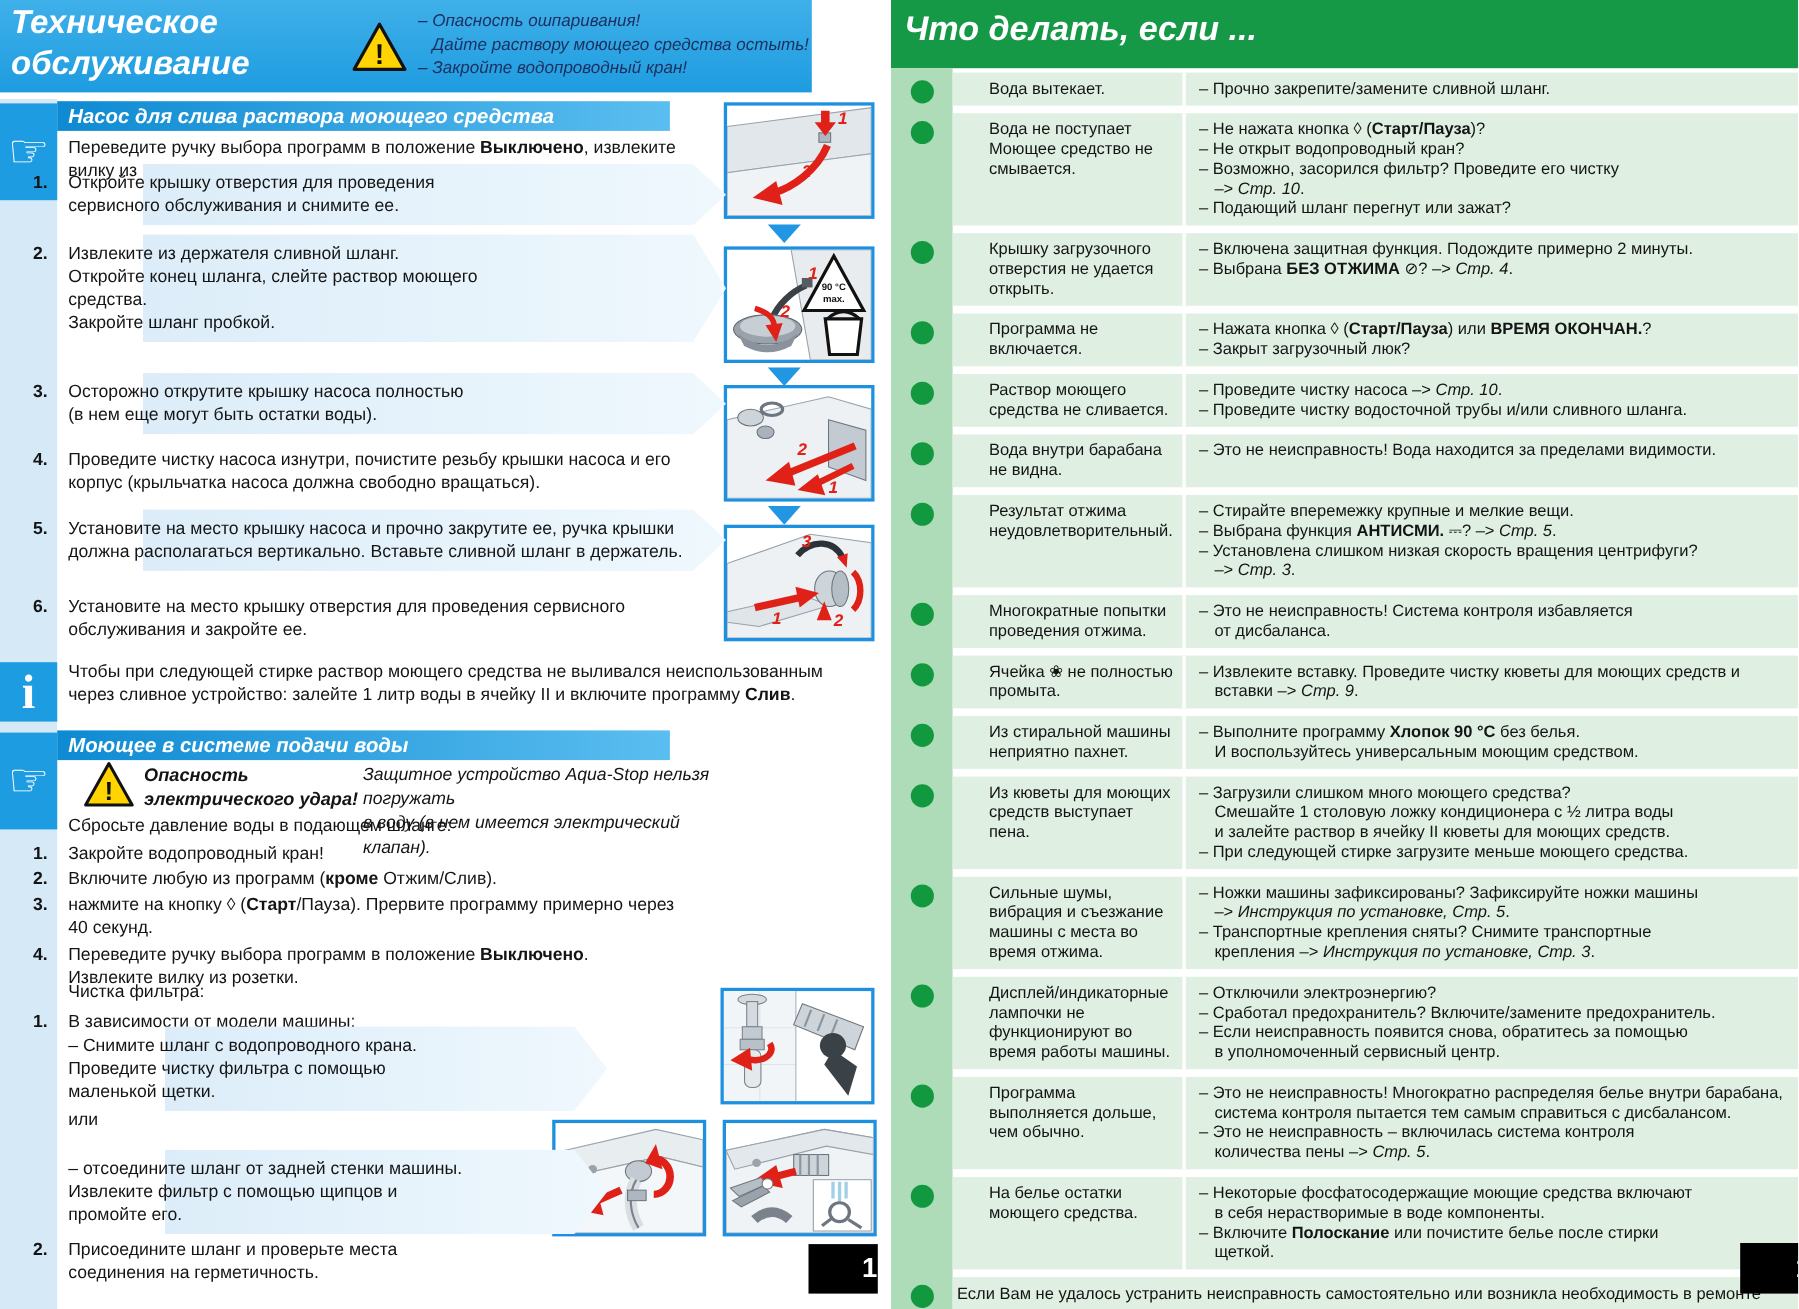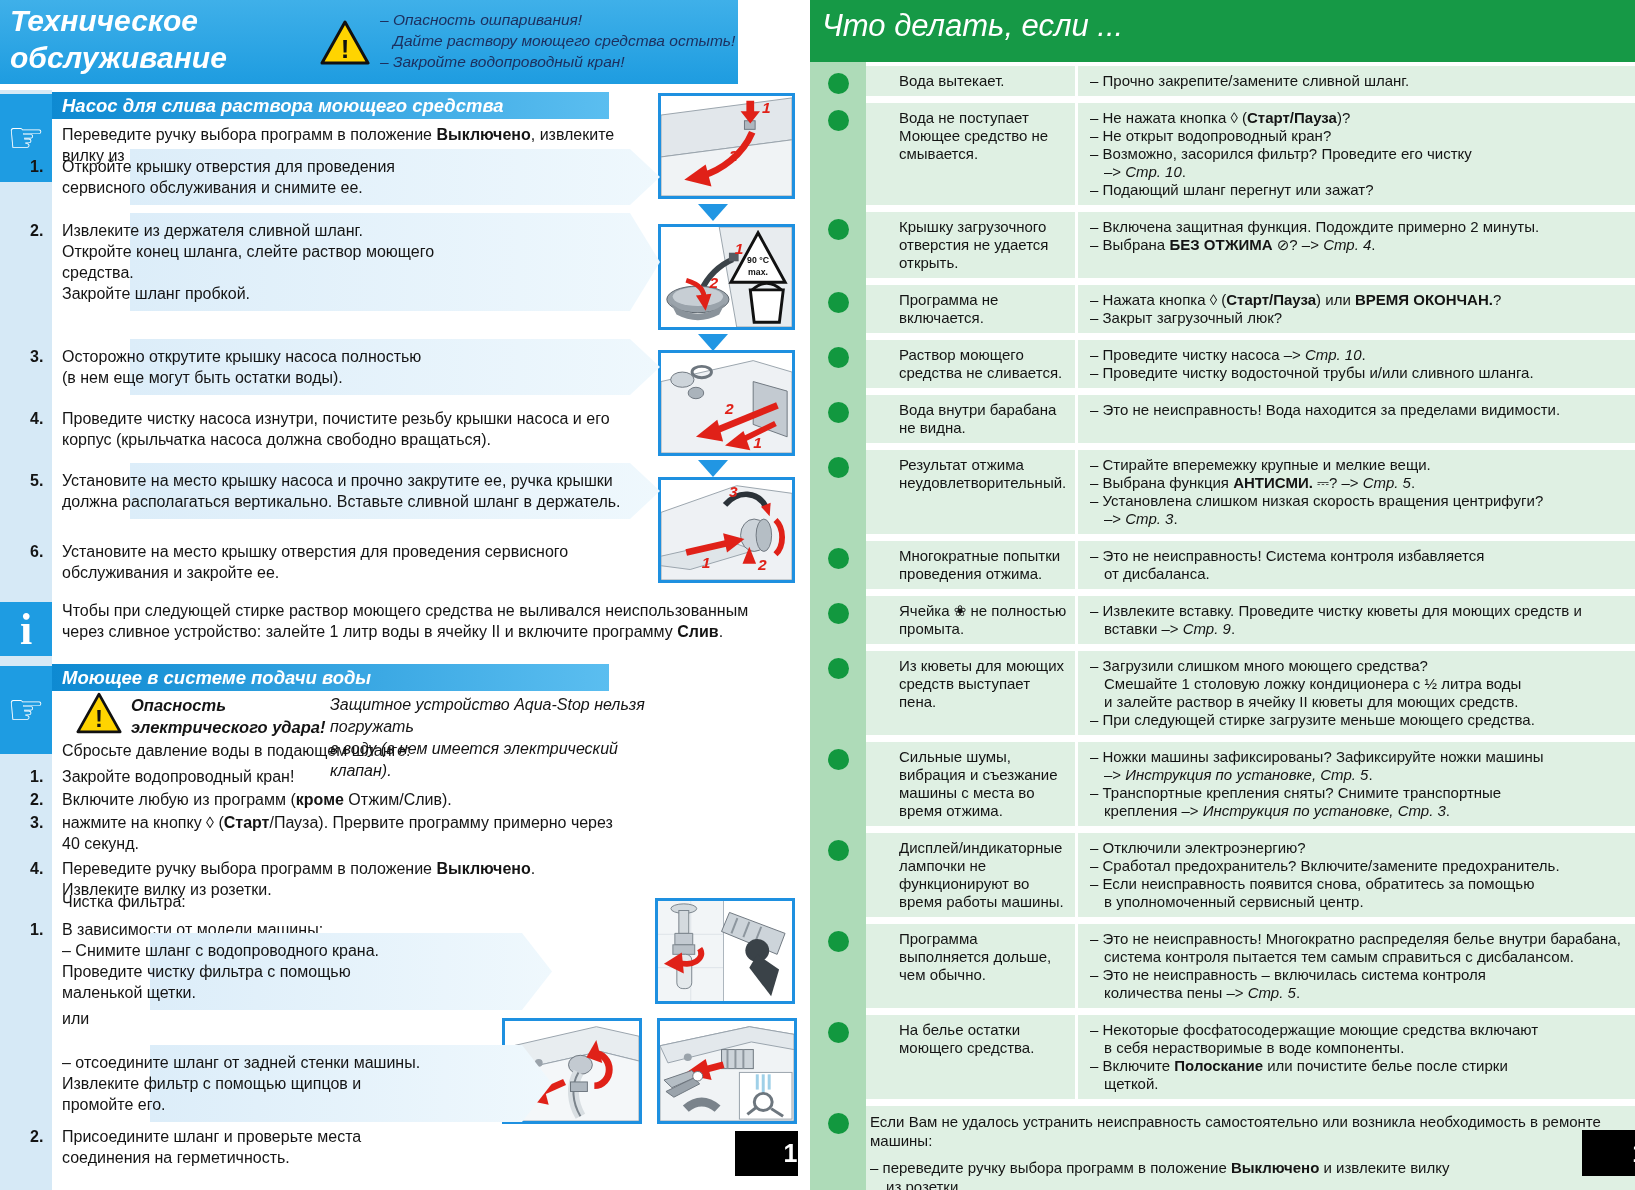--- a/index.html
+++ b/index.html
@@ -45,21 +45,21 @@
   .figsvg{display:block;width:100%;height:100%;}
   .fignum{fill:#e02118;font-weight:700;font-style:italic;font-size:16px;font-family:"Liberation Sans",sans-serif;}
   .figsmall{fill:#111;font-size:9px;font-weight:700;font-family:"Liberation Sans",sans-serif;}
   .darr{position:absolute;width:0;height:0;border-left:15px solid transparent;
     border-right:15px solid transparent;border-top:17px solid #2196e3;}
   .pagebox{position:absolute;background:#000;color:#fff;font-weight:700;font-size:25px;
     display:flex;align-items:center;justify-content:center;padding-left:42px;}
   
   .rp{position:absolute;left:810px;top:0;width:825px;height:1190px;overflow:hidden;background:#fff;}
   .rp-header{position:absolute;left:0;top:0;width:825px;height:62px;background:#169946;}
-  .rp-title{position:absolute;left:12px;top:8px;font-size:31px;font-weight:400;font-style:italic;color:#fff;}
+  .rp-title{position:absolute;left:12px;top:8px;font-size:31px;font-weight:700;font-style:italic;color:#fff;}
   .rp-strip{position:absolute;left:0;top:62px;width:56px;height:1128px;background:#aedbb8;}
   .ftable{position:absolute;left:0;top:66px;width:825px;}
   .frow{display:flex;margin-bottom:7px;}
   .fdot{width:56px;flex:none;display:flex;justify-content:center;}
   .fdot i{display:block;width:21px;height:21px;border-radius:50%;background:#12983f;margin-top:7px;}
   .fprob{width:209px;flex:none;box-sizing:border-box;background:#dff0e3;
     padding:6px 8px 6px 33px;font-size:15px;line-height:18px;}
   .fsols{flex:1;background:#dff0e3;border-left:3px solid #fff;box-sizing:border-box;
     padding:6px 8px 6px 12px;font-size:15px;line-height:18px;}
   .sol{padding-left:14px;text-indent:-14px;}
@@ -403,20 +403,29 @@
           </div>
           <div class="fprob">Ячейка ❀ не полностью промыта.</div>
           <div class="fsols">
             <div class="sol">– Извлеките вставку. Проведите чистку кюветы для моющих средств и вставки –&gt; <i>Стр. 9</i>.</div>
           </div>
         </div>
         <div class="frow">
           <div class="fdot">
             <i></i>
           </div>
+          <div class="fprob">Из стиральной машины неприятно пахнет.</div>
+          <div class="fsols">
+            <div class="sol">– Выполните программу <b>Хлопок 90 °C</b> без белья.<br>И воспользуйтесь универсальным моющим средством.</div>
+          </div>
+        </div>
+        <div class="frow">
+          <div class="fdot">
+            <i></i>
+          </div>
           <div class="fprob">Из кюветы для моющих средств выступает пена.</div>
           <div class="fsols">
             <div class="sol">– Загрузили слишком много моющего средства?<br>Смешайте 1 столовую ложку кондиционера с ½ литра воды<br>и залейте раствор в ячейку II кюветы для моющих средств.</div>
             <div class="sol">– При следующей стирке загрузите меньше моющего средства.</div>
           </div>
         </div>
         <div class="frow">
           <div class="fdot">
             <i></i>
           </div>

